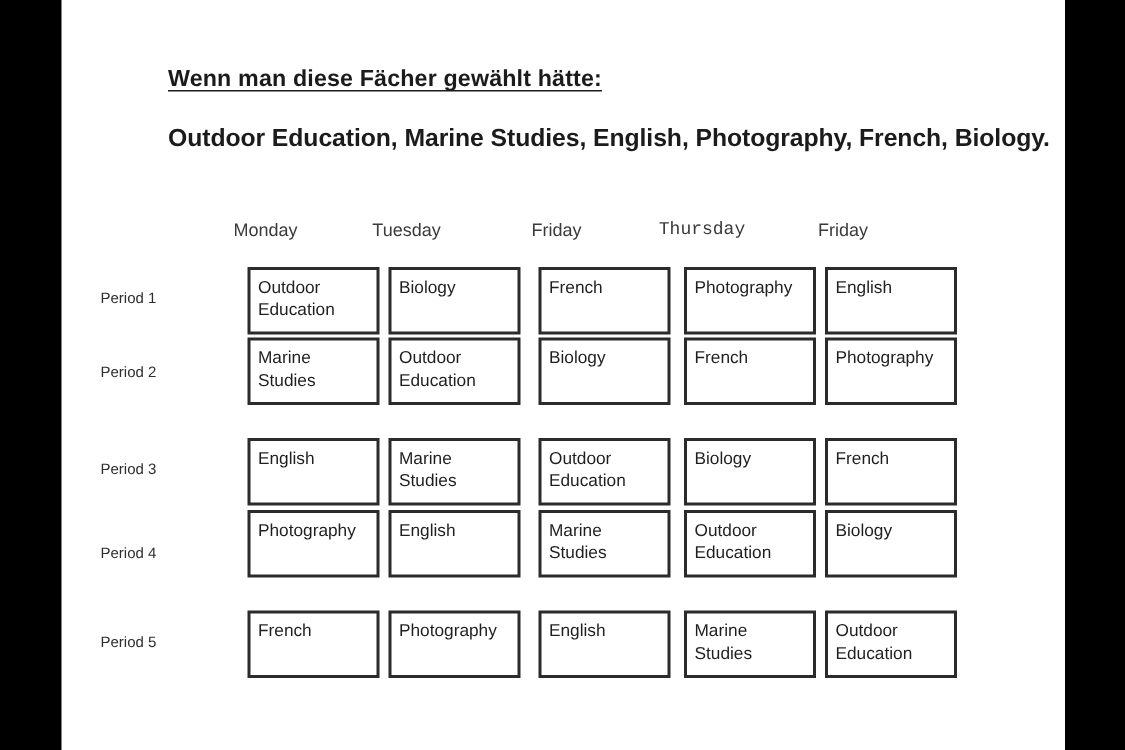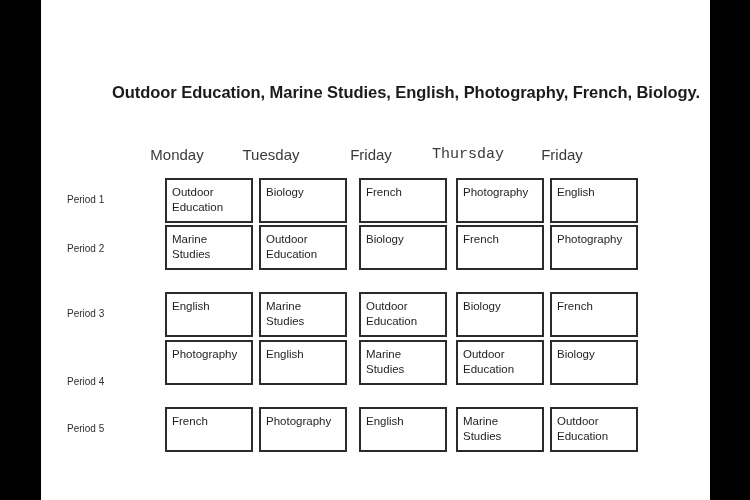--- a/index.html
+++ b/index.html
@@ -63,21 +63,21 @@
     letter-spacing: -.05px;
     white-space: nowrap;
   }
 
   
   .day-header {
     position: absolute;
     top: 146px;
     width: 88px;
     text-align: center;
-    font-size: 15px;
+    font-size: 12px;
     color: #3a3a3a;
     white-space: nowrap;
   }
 
   
   .period-label {
     position: absolute;
     left: 26px;
     width: 52px;
     text-align: left;
@@ -110,35 +110,36 @@
 </head>
 <body>
 
 <div id="screen">
 
   <div class="band left"></div>
   <div class="band right"></div>
 
   <div id="slide">
 
+    <div class="slide-title">Wenn man diese Fächer gewählt hätte:</div>
 
     <div class="slide-subtitle">Outdoor Education, Marine Studies, English, Photography, French, Biology.</div>
 
     <div id="day-headers">
         <div class="day-header" style="left: 92px;">Monday</div>
         <div class="day-header" style="left: 186px;">Tuesday</div>
         <div class="day-header" style="left: 286px;">Friday</div>
         <div class="day-header" style="left: 383px; font-family: Liberation Mono, monospace;">Thursday</div>
         <div class="day-header" style="left: 477px;">Friday</div>
       </div>
     <div id="period-labels">
         <div class="period-label" style="top: 194px;">Period 1</div>
         <div class="period-label" style="top: 243px;">Period 2</div>
         <div class="period-label" style="top: 308px;">Period 3</div>
-        <div class="period-label" style="top: 376px;">Period 4</div>
+        <div class="period-label" style="top: 364px;">Period 4</div>
         <div class="period-label" style="top: 423px;">Period 5</div>
       </div>
     <div id="cells">
         <div class="cell" style="left: 92px; top: 178px;">
           <span>Outdoor</span>
           <span>Education</span>
         </div>
         <div class="cell" style="left: 186px; top: 178px;">
           <span>Biology</span>
         </div>

